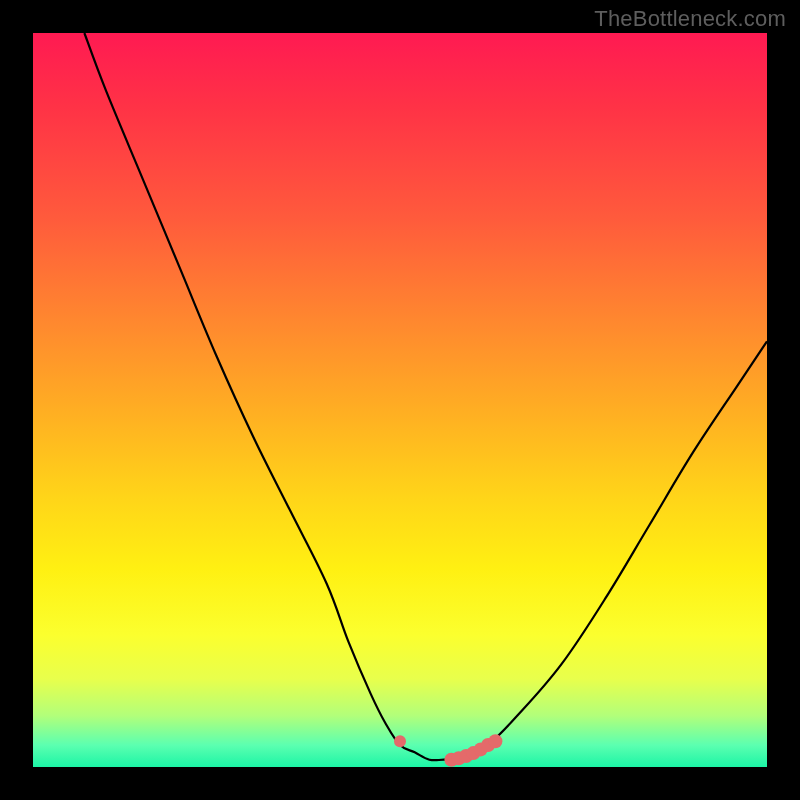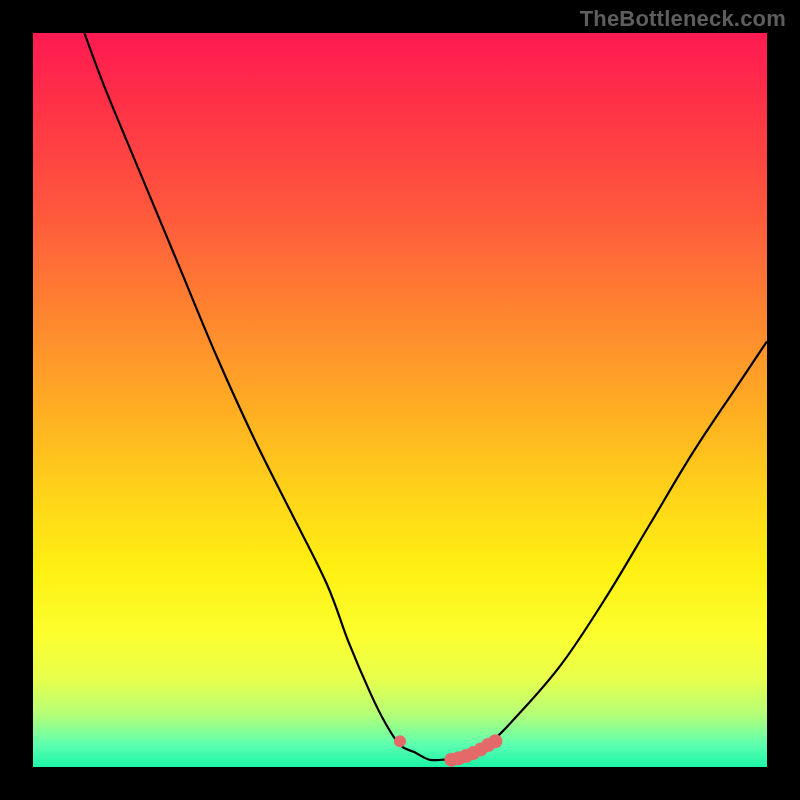--- a/index.html
+++ b/index.html
@@ -41,21 +41,21 @@
       #5cffb0 97%,
       #1cf5a6 100%
     );
   }
   .watermark {
     position: absolute;
     top: 6px;
     right: 14px;
     color: #5e5e5e;
     font-size: 22px;
-    font-weight: 700;
+    font-weight: 400;
     letter-spacing: 0.2px;
     user-select: none;
   }
   svg.curves {
     position: absolute;
     left: 0;
     top: 0;
     width: 734px;
     height: 734px;
     overflow: visible;

